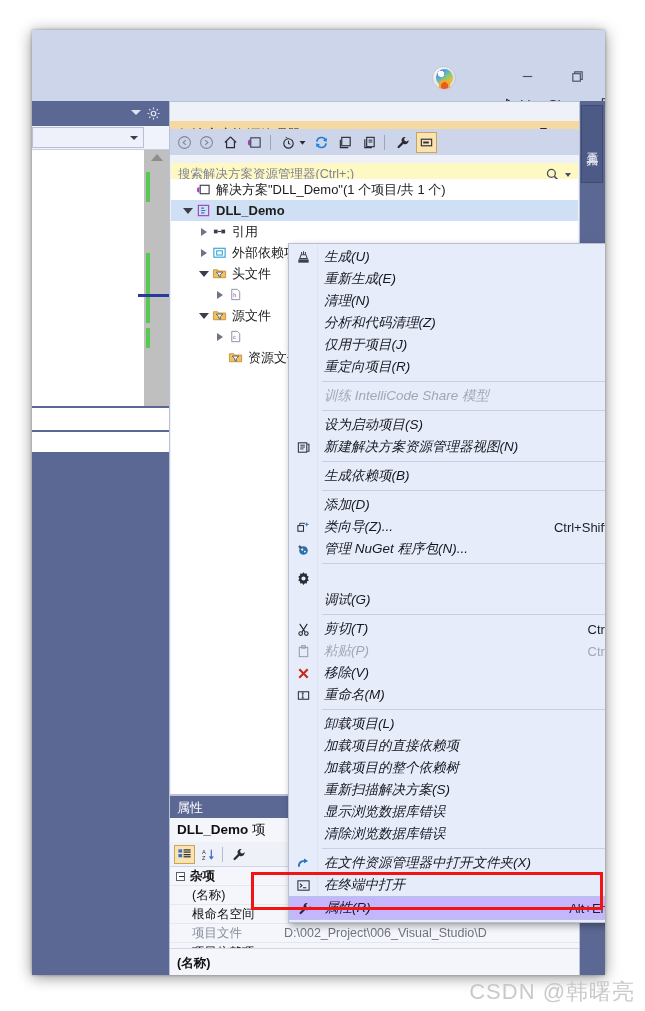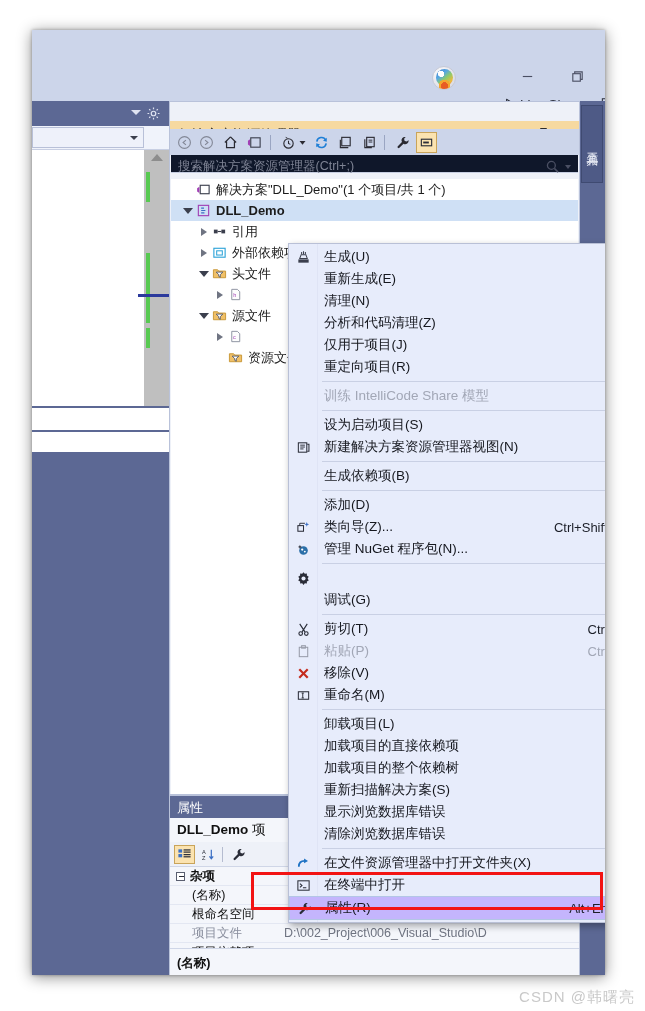--- a/index.html
+++ b/index.html
@@ -182,22 +182,22 @@
     background: #ccd5ea;
   }
   .se-toolbar .tb {
     position: absolute; top: 4px; width: 19px; height: 19px;
     display: flex; align-items: center; justify-content: center;
     color: #2a2a32;
   }
   .tb-sep { position: absolute; top: 6px; width: 1px; height: 15px; background: #9aa5c2; }
 
   .se-search {
-    position: absolute; left: 1px; top: 53px; width: 407px; height: 18px;
-    background: #0f172a; border-bottom: 1px solid #c7cee1;
+    position: absolute; left: 1px; top: 61px; width: 407px; height: 18px;
+    background: #fef9c3; border-bottom: 1px solid #c7cee1;
   }
   .se-search .ph {
     position: absolute; left: 7px; top: 3px;
     font-size: 12.5px; color: #7e8394;
     white-space: nowrap;
   }
   .se-search .mag {
     position: absolute; right: 19px; top: 4px; width: 14px; height: 14px; color: #4a4f63;
   }
   .se-search .mcaret {
@@ -326,21 +326,21 @@
     display: flex; align-items: center;
     font-size: 13.5px; color: #16181f;
     white-space: nowrap;
   }
   .mi.sel { background: #c4b5fd; border: 1px solid #b3c6e6; height: 24px; }
   .mi .mi-icon {
     width: 29px; flex: 0 0 29px;
     display: flex; align-items: center; justify-content: center;
     color: #2a2d38;
   }
-  .mi .mi-label { padding-left: 6px; flex: 1; }
+  .mi .mi-label { padding-left: 6px; flex: 1; font-style: italic; }
   .mi .mi-accel { padding-right: 12px; color: #1b1e27; font-size: 13px; }
   .mi.disabled .mi-label, .mi.disabled .mi-accel { color: #a2a7b6; }
   .ctx-sep { position: relative; z-index: 2; height: 7px; }
   .ctx-sep:after {
     content: ""; position: absolute; left: 33px; right: 6px; top: 3px;
     height: 1px; background: #c9d0e4;
   }
 
   
   .red-box {
@@ -348,21 +348,21 @@
     left: 251px; top: 872px;
     width: 352px; height: 38px;
     border: 3px solid #f21313;
     z-index: 60;
     pointer-events: none;
   }
 
   
   .watermark {
     position: absolute; right: 10px; bottom: 4px;
-    font-size: 15px; color: #c9c9c9;
+    font-size: 22px; color: #c9c9c9;
     letter-spacing: 1px;
     z-index: 80;
     white-space: nowrap;
   }
 
   .icon-sm { width: 15px; height: 15px; display: block; }
   .icon-xs { width: 13px; height: 13px; display: block; }
 </style>
 </head>
 <body>

